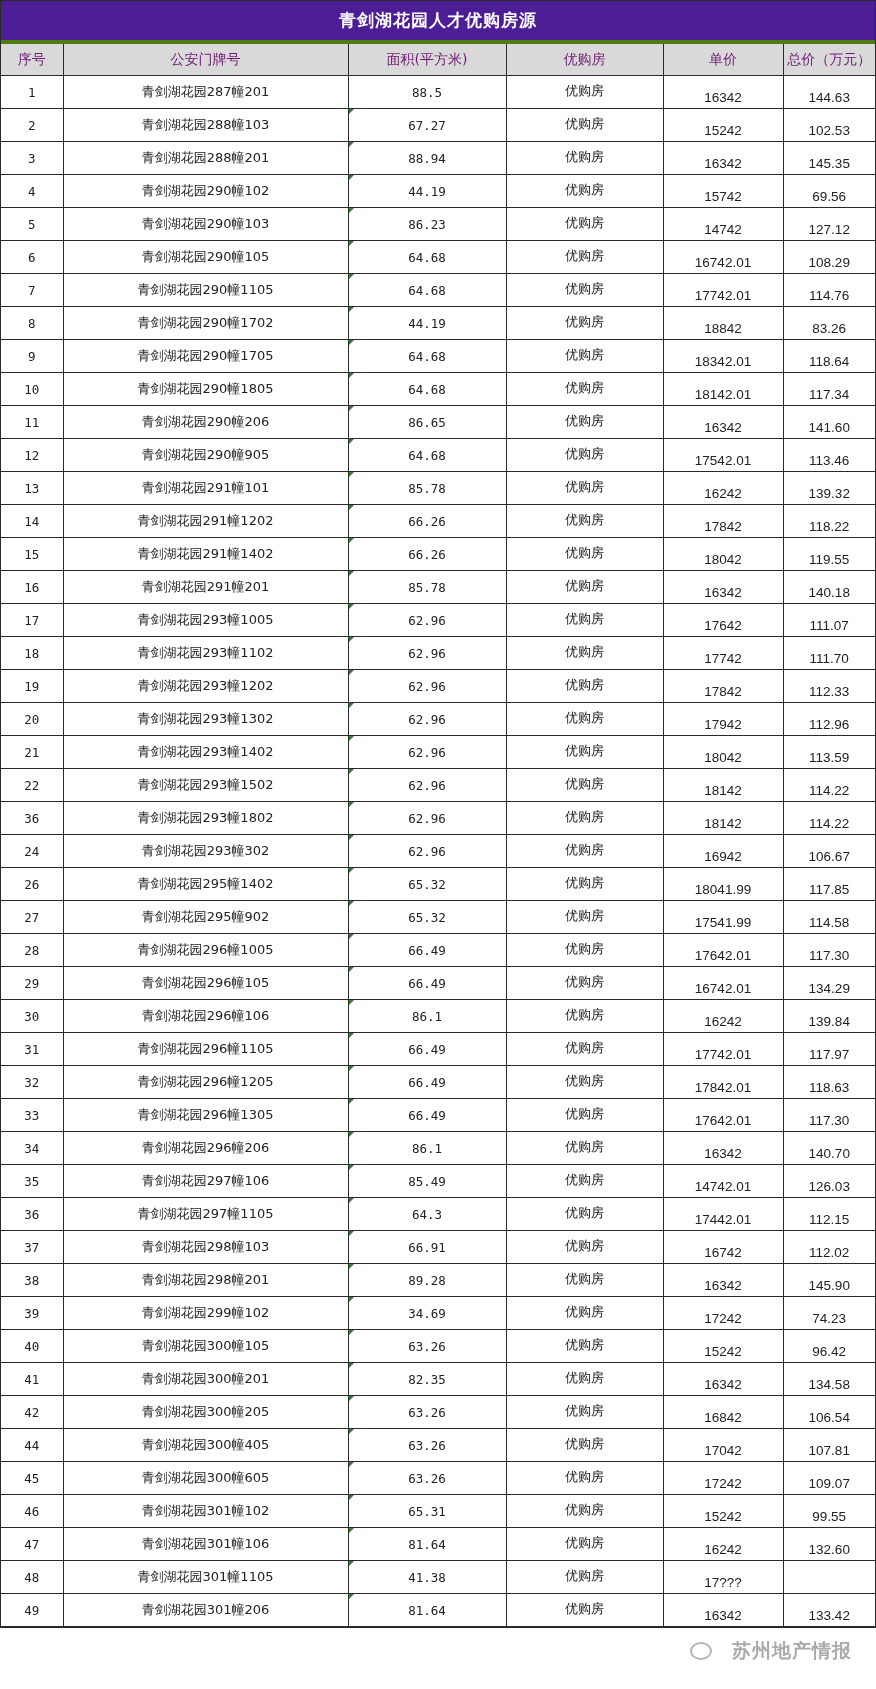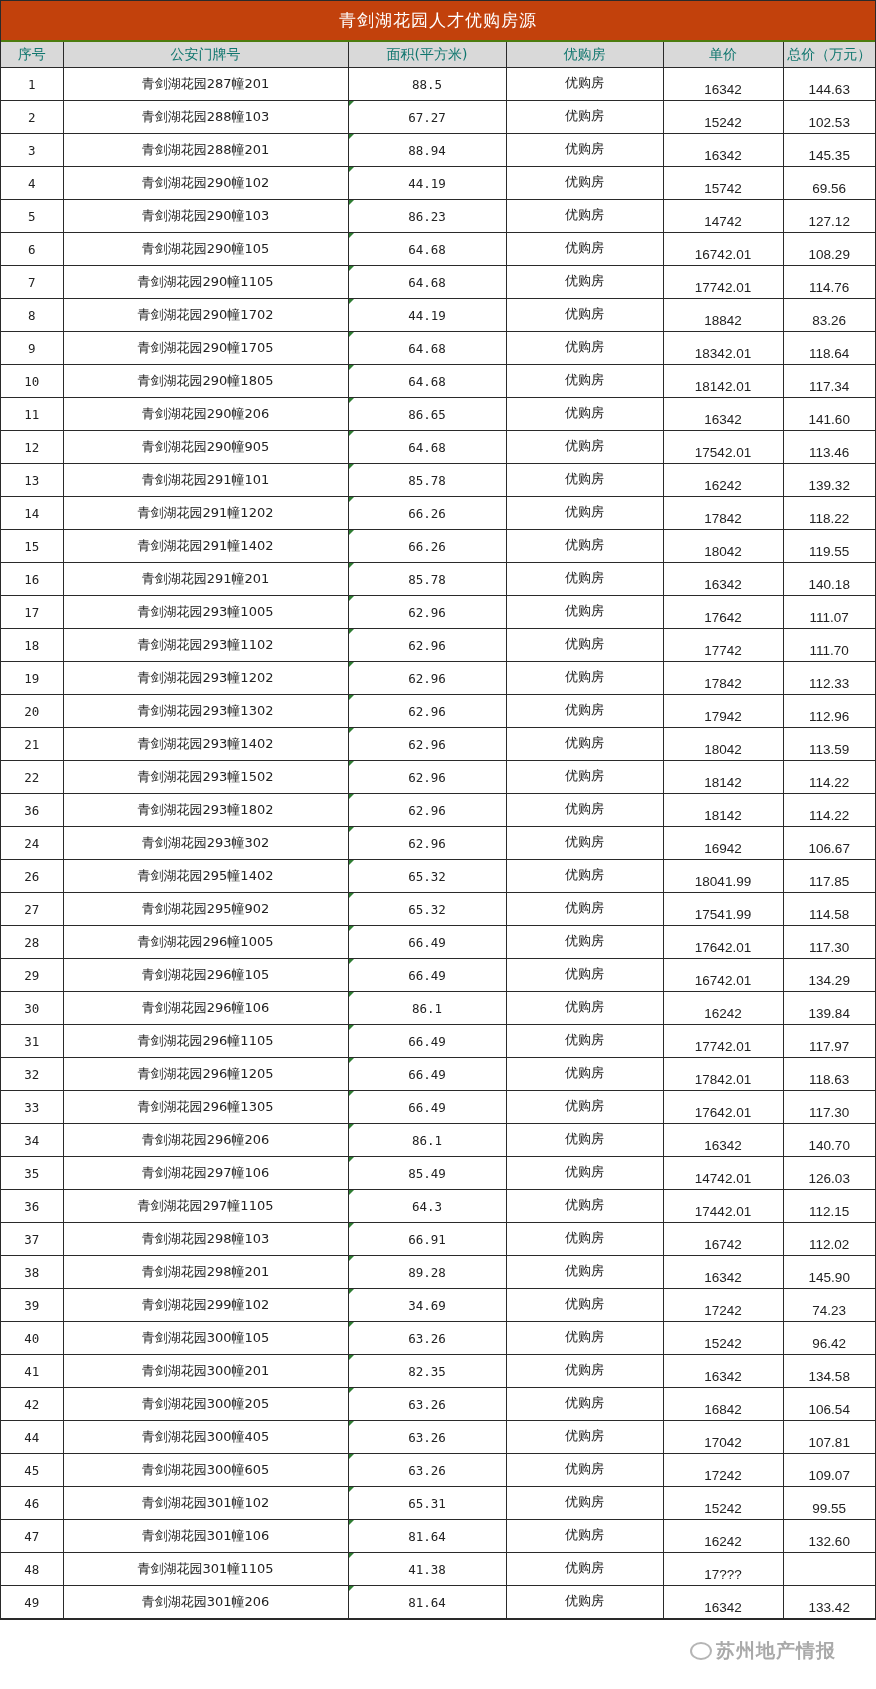--- a/index.html
+++ b/index.html
@@ -1,36 +1,36 @@
 <!DOCTYPE html>
 <html><head>
 <meta charset="utf-8">
 <style>
   html, body { margin: 0; padding: 0; background: #ffffff; }
   body { width: 876px; height: 1689px; overflow: hidden; position: relative;
          font-family: "DejaVu Sans", "Liberation Sans", sans-serif; color: #222; }
   .sheet { position: absolute; left: 0; top: 0; width: 874px; border: 1px solid #2a2a2a; }
-  .title-bar { height: 39px; background: #c2410c; color: #fff; display: flex;
+  .title-bar { height: 39px; background: #4c1d95; color: #fff; display: flex;
                align-items: center; justify-content: center; font-size: 17px;
-               font-weight: normal; border-bottom: 2px solid #4d7c0f; letter-spacing: 1px; }
+               font-weight: bold; border-bottom: 4px solid #4d7c0f; letter-spacing: 1px; }
   table { border-collapse: collapse; width: 874px; table-layout: fixed; }
   th, td { border: 1px solid #2a2a2a; padding: 0; font-size: 13px; overflow: hidden; white-space: nowrap; }
   tr:first-child th { border-top: none; }
   th:first-child, td:first-child { border-left: none; }
   th:last-child, td:last-child { border-right: none; }
-  th { height: 25px; background: #d9d9d9; font-weight: normal; font-size: 14px; color: #0f766e; margin-left: 44px; }
+  th { height: 31px; background: #d9d9d9; font-weight: normal; font-size: 14px; color: #701a75; margin-left: 44px; }
   td { height: 32px; position: relative; }
   td.c { text-align: center; }
   td.mono { font-family: "DejaVu Sans Mono", "Liberation Mono", monospace; text-align: center; font-size: 12.5px; }
   td.low { text-align: center; vertical-align: bottom; padding-bottom: 3px; height: 29px; font-family: "Liberation Sans", sans-serif; font-size: 13.5px; }
   td.up { text-align: center; vertical-align: top; padding-top: 6px; height: 26px; }
   td.mark::before { content: ""; position: absolute; left: 0; top: 0; width: 0; height: 0;
                     border-top: 5px solid #2e7d32; border-right: 5px solid transparent; }
   .watermark { position: absolute; left: 690px; top: 1638px; font-size: 19px; color: rgba(140,140,140,0.75);
-               font-weight: bold; letter-spacing: 1px; display: flex; align-items: center; gap: 4px; }
+               font-weight: bold; letter-spacing: 1px; display: flex; align-items: center; gap: 20px; }
   .wm-icon { width: 18px; height: 14px; border: 2px solid rgba(150,150,150,0.7); border-radius: 50%; display: inline-block; }
 </style>
 </head>
 <body>
 
 <div class="sheet">
   <div class="title-bar">青剑湖花园人才优购房源</div>
   <table>
     <colgroup>
       <col style="width:62px">

